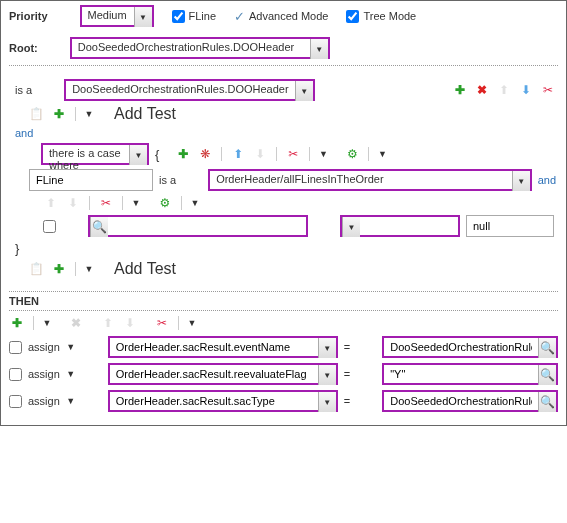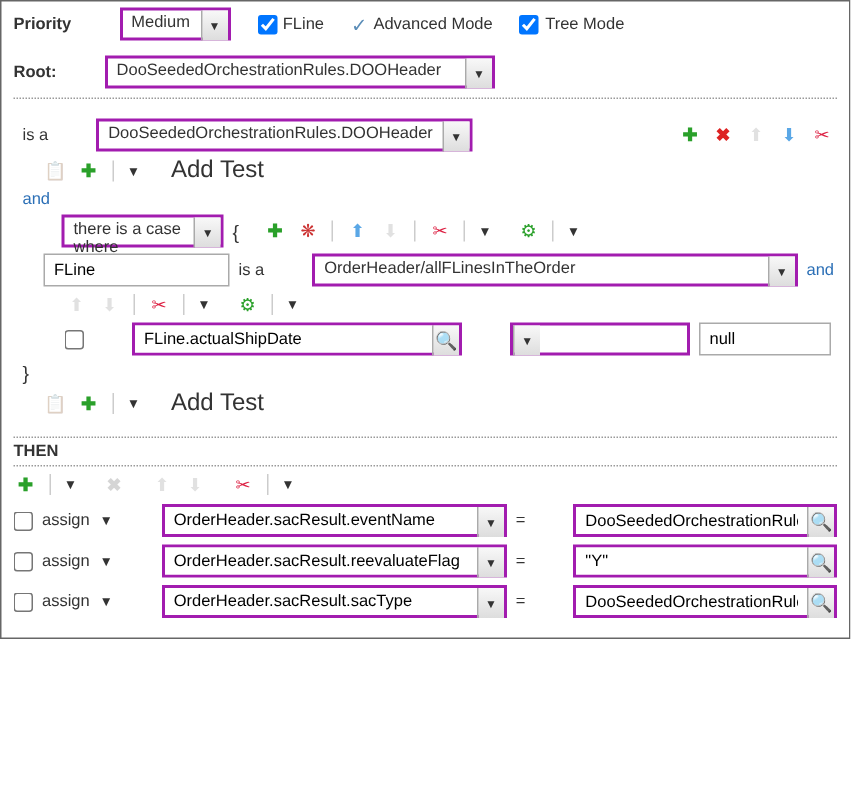--- a/index.html
+++ b/index.html
@@ -211,21 +211,20 @@
       <span class="ico arrow-down-sm">▼</span>
       <span style="width:4px"></span>
       <span class="ico i-gear"></span>
       <span class="sep-v"></span>
       <span class="ico arrow-down-sm">▼</span>
     </div>
 
     <div class="row indent-2">
       <input type="checkbox" style="">
       <div class="combo" style="width:220px">
-        <input class="combo-text" value="FLine.actualShipDate" style="">
         <button class="combo-btn">
             <span class="i-search"></span>
           </button>
       </div>
       <div class="combo" style="width:120px">
         <button class="combo-btn">▼</button>
       </div>
       <input class="input" style="width: 88px;" value="null">
     </div>
 

